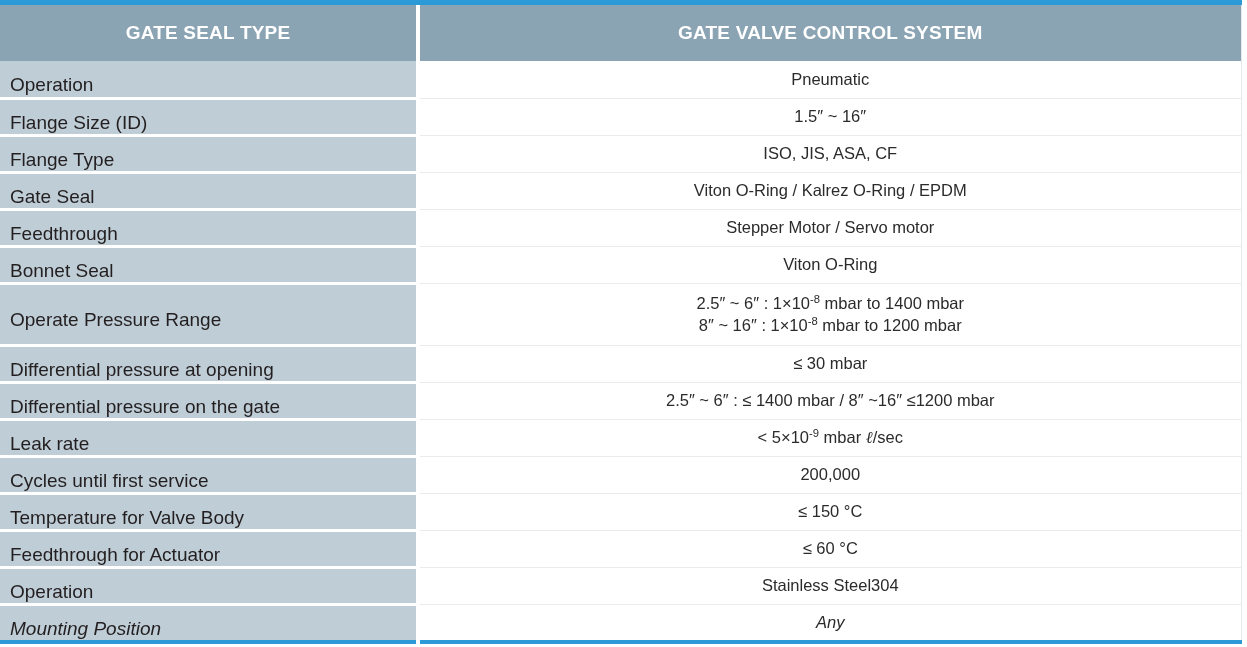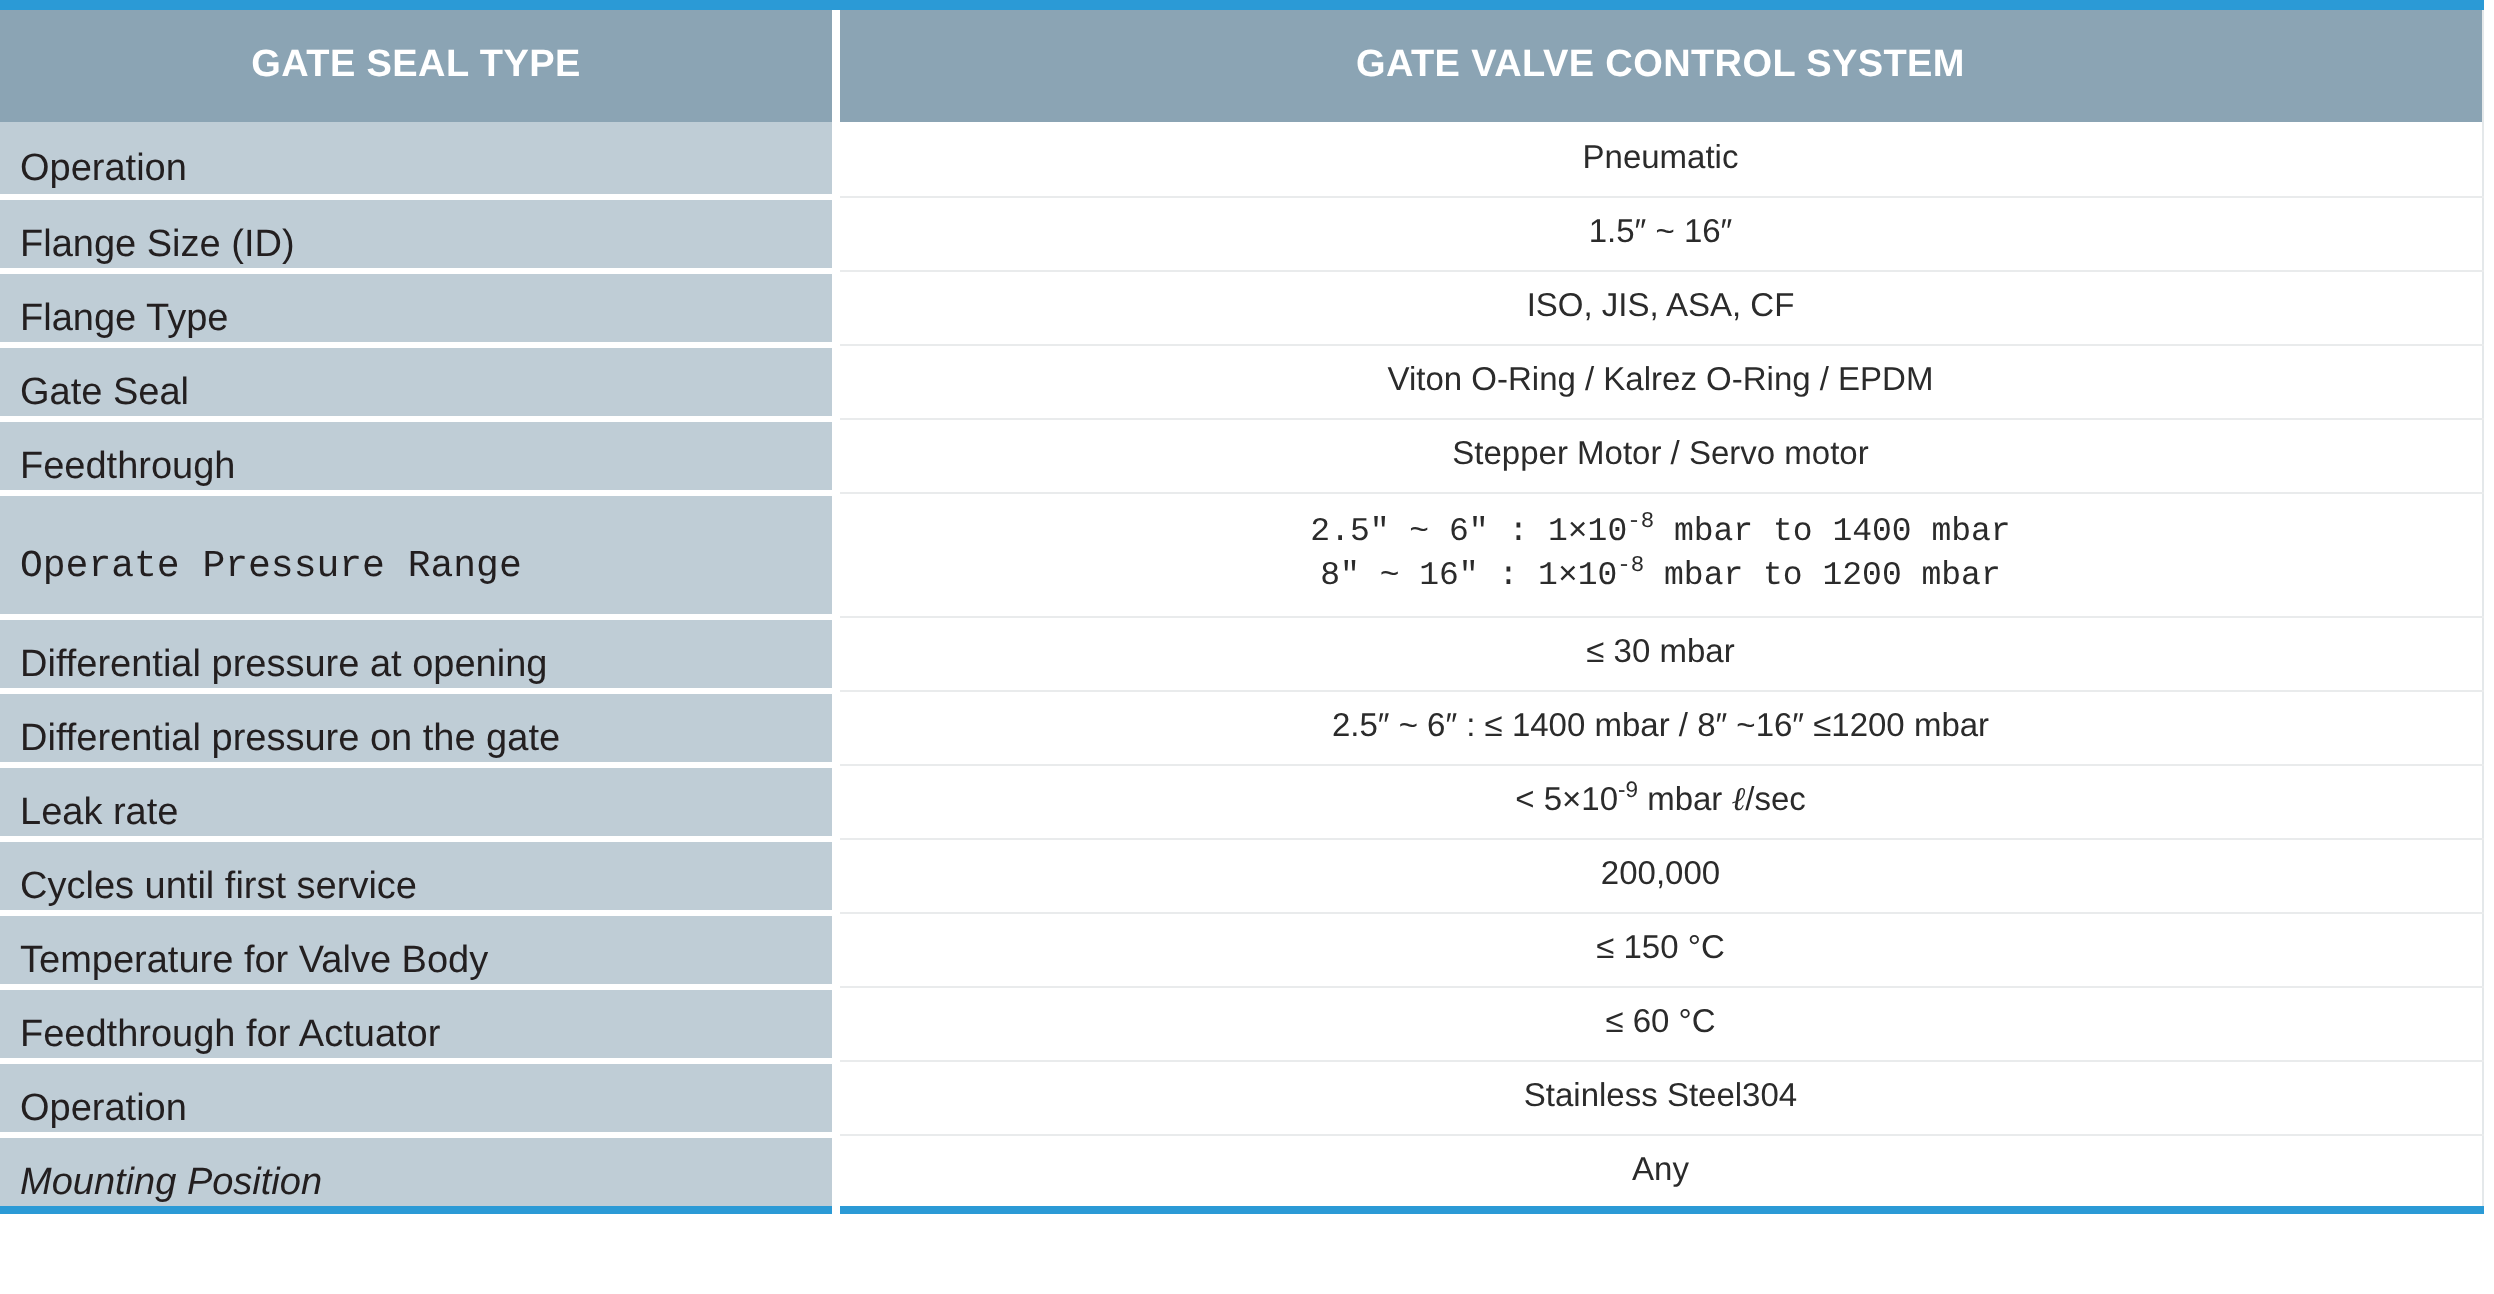--- a/index.html
+++ b/index.html
@@ -64,23 +64,23 @@
     color: #2b2b2b;
     font-size: 16.5px;
     text-align: center;
     vertical-align: middle;
     padding: 0;
     border-bottom: 1px solid #e9ebec;
     border-left: 1px solid #e9ebec;
     line-height: 1.35;
   }
   tbody tr { height: 37px; }
-  tbody tr.row-tall { height: 62px; font-family: Liberation Mono, monospace; }
+  tbody tr.row-tall { height: 62px; }
   tbody tr:last-child th.cell-label { border-bottom: 2px solid #ffffff; font-style: italic; }
-  tbody tr:last-child td.cell-value { border-bottom: none; }
+  tbody tr:last-child td.cell-value { border-bottom: none; font-style: italic; }
 
   sup {
     font-size: 0.68em;
     vertical-align: super;
     line-height: 0;
   }
   .val-line { display: block; }
   .script-l { font-family: "DejaVu Serif", serif; font-style: italic; }
 </style>
 </head>
@@ -112,20 +112,24 @@
           <td class="cell-value">ISO, JIS, ASA, CF</td>
         </tr>
         <tr>
           <th class="cell-label">Gate Seal</th>
           <td class="cell-value">Viton O-Ring / Kalrez O-Ring / EPDM</td>
         </tr>
         <tr>
           <th class="cell-label">Feedthrough</th>
           <td class="cell-value">Stepper Motor / Servo motor</td>
         </tr>
+        <tr>
+          <th class="cell-label">Bonnet Seal</th>
+          <td class="cell-value">Viton O-Ring</td>
+        </tr>
         <tr class="row-tall">
           <th class="cell-label">Operate Pressure Range</th>
           <td class="cell-value">
             <span class="val-line">2.5″ ~ 6″ : 1×10<sup>-8</sup> mbar to 1400 mbar</span>
             <span class="val-line">8″ ~ 16″ : 1×10<sup>-8</sup> mbar to 1200 mbar</span>
           </td>
         </tr>
         <tr>
           <th class="cell-label">Differential pressure at opening</th>
           <td class="cell-value">≤ 30 mbar</td>

